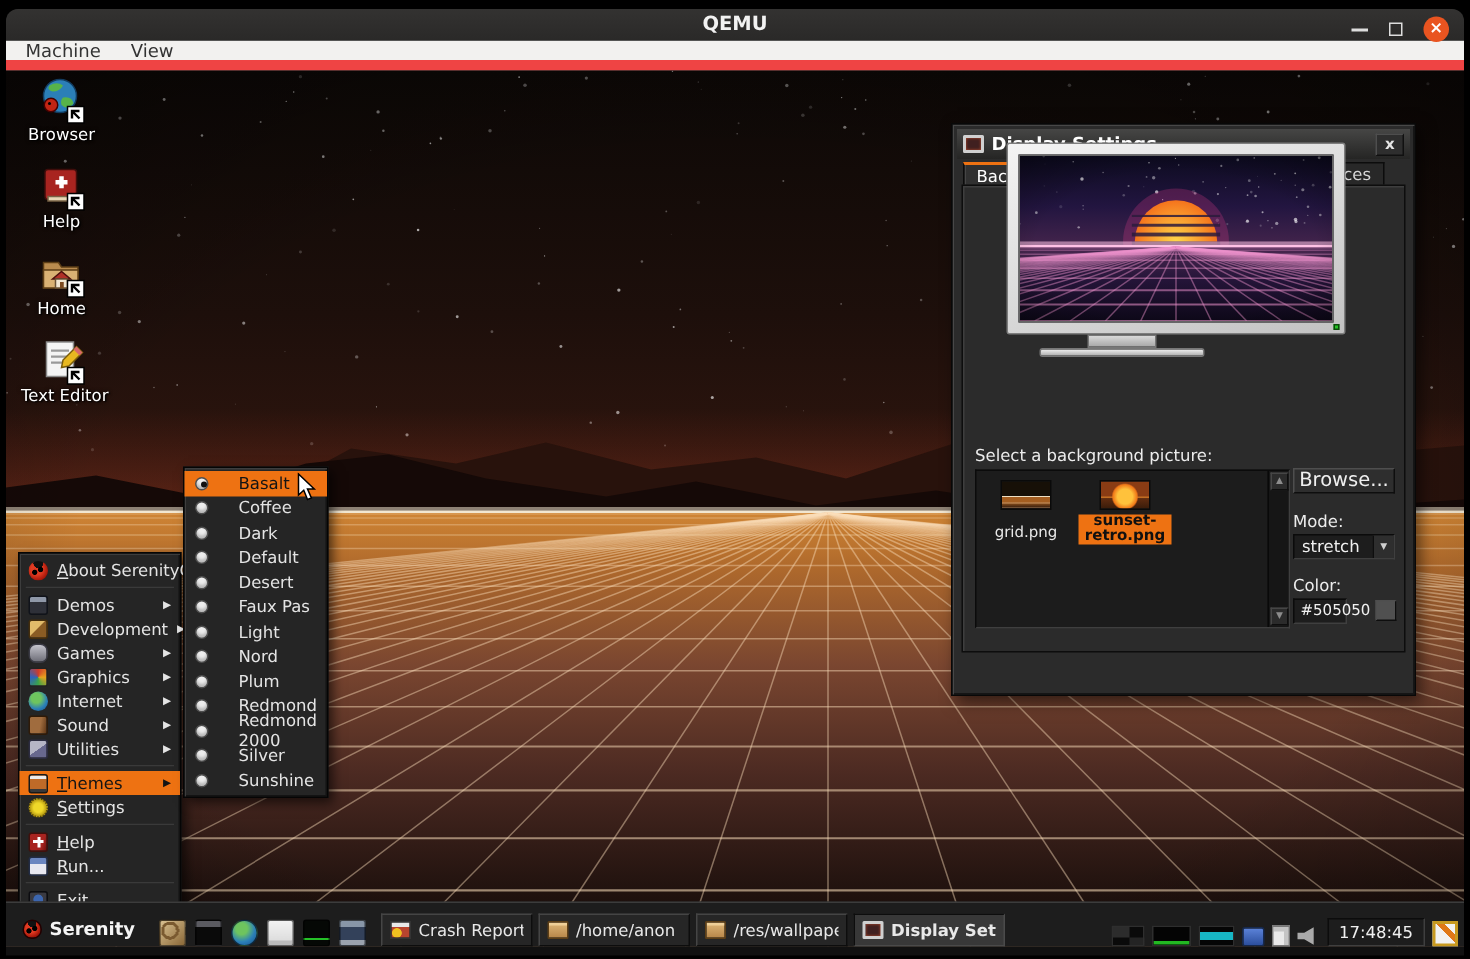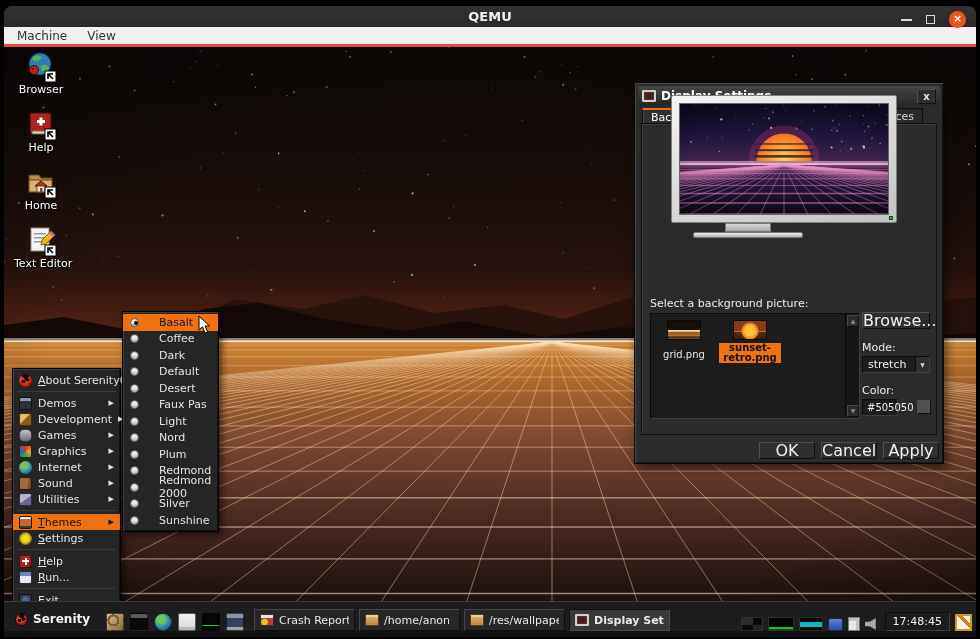--- a/index.html
+++ b/index.html
@@ -10,21 +10,21 @@
   .qemu-frame { position:absolute; left:4px; top:6px; width:972px; height:631px;
     border-radius:8px 8px 0 0; overflow:hidden; background:#111; }
   .qemu-titlebar { position:relative; height:21px; background:linear-gradient(#333231,#2a2928);
     display:flex; align-items:center; justify-content:center; }
   .qemu-title { color:#f2f2f2; font-weight:bold; font-size:13px; }
   .qemu-controls { position:absolute; right:10px; top:0; height:27px; display:flex; align-items:center; gap:14px; }
   .qc-min { width:11px; height:2px; background:#ddd; }
   .qc-max { width:9px; height:9px; border:1.5px solid #ddd; }
   .qc-close { width:17px; height:17px; border-radius:50%; background:var(--close,#E95420);
     color:#fff; font-size:11px; line-height:16px; text-align:center; font-weight:bold; }
-  .qemu-menubar { height:20px; background:#f2f1ef; border-bottom:3px solid #ef4444;
+  .qemu-menubar { height:20px; background:#f2f1ef; border-bottom:7px solid #ef4444;
     display:flex; align-items:center; gap:20px; padding:0 13px; }
   .qemu-menu-item { font-size:12px; color:#333; }
 
   
   .vm { position:relative; width:972px; height:584px; background:#140b08; overflow:hidden; }
   #wall { position:absolute; left:0; top:0; width:972px; height:584px; }
 
   
   .desk-icons { position:absolute; left:10px; top:4px; width:54px; z-index:2; }
   .desk-icon { height:58px; text-align:center; margin-bottom:0; }
@@ -182,21 +182,21 @@
   .file-name.selected { display:inline-block; max-width:62px; background:var(--accent); color:#101010;
     overflow-wrap:anywhere; padding:0 1px;font-weight:bold; }
   .fp-scroll { position:absolute; right:0; top:0; bottom:0; width:14px; background:#161616; border-left:1px solid #090909; }
   .fp-arrow { position:absolute; left:1px; width:12px; height:12px; background:#2b2b2b;
     border:1px solid; border-color:#464646 #0e0e0e #0e0e0e #464646; color:#8c8c8c; font-size:6px;
     line-height:10px; text-align:center; }
   .fp-up { top:1px; } .fp-down { bottom:1px; }
 
   .browse-btn { position:absolute; left:227px; top:229px; width:68px; height:17px; }
   .btn { background:#2e2e2e; border:1px solid; border-color:#4e4e4e #0e0e0e #0e0e0e #4e4e4e;
-    color:#f0f0f0; font-size:16px; text-align:center; line-height:15px; }
+    color:#f0f0f0; font-size:13px; text-align:center; line-height:15px; }
   .mode-label { position:absolute; left:227px; top:258px; font-size:11px; color:#ececec; }
   .dropdown { position:absolute; left:227px; top:273px; width:68px; height:17px; background:#1d1d1d;
     border:1px solid; border-color:#0b0b0b #3f3f3f #3f3f3f #0b0b0b; color:#f0f0f0; font-size:11px; }
   .dd-value { position:absolute; left:5px; top:1px; }
   .dd-btn { position:absolute; right:0; top:0; bottom:0; width:14px; background:#2e2e2e;
     border-left:1px solid #0e0e0e; color:#cfcfcf; font-size:6px; text-align:center; line-height:15px; }
   .color-label { position:absolute; left:227px; top:301px; font-size:11px; color:#ececec; }
   .color-field { position:absolute; left:227px; top:316px; width:36px; height:17px; background:#1d1d1d;
     border:1px solid; border-color:#0b0b0b #3f3f3f #3f3f3f #0b0b0b; color:#f0f0f0; font-size:10px;
     line-height:15px; padding-left:4px; }
@@ -762,25 +762,20 @@
       <div class="btn browse-btn">Browse...</div>
       <div class="mode-label">Mode:</div>
       <div class="dropdown">
         <span class="dd-value">stretch</span>
         <span class="dd-btn">▼</span>
       </div>
       <div class="color-label">Color:</div>
       <div class="color-field">#505050</div>
       <div class="color-swatch" id="color-swatch" style="background: rgb(80, 80, 80);"></div>
 
-      <div class="dlg-buttons" id="dlg-buttons">
-          <div class="btn dlg-btn" style="left: 124px;">OK</div>
-          <div class="btn dlg-btn" style="left: 186px;">Cancel</div>
-          <div class="btn dlg-btn" style="left: 248px;">Apply</div>
-        </div>
     </div>
 
     <div class="start-menu" id="start-menu">
         <div class="menu-item">
           <span class="mi mi-about"></span>
           <span class="menu-label"><u>A</u>bout SerenityOS</span>
         </div>
         <div class="menu-sep"></div>
         <div class="menu-item">
           <span class="mi mi-demos"></span>

